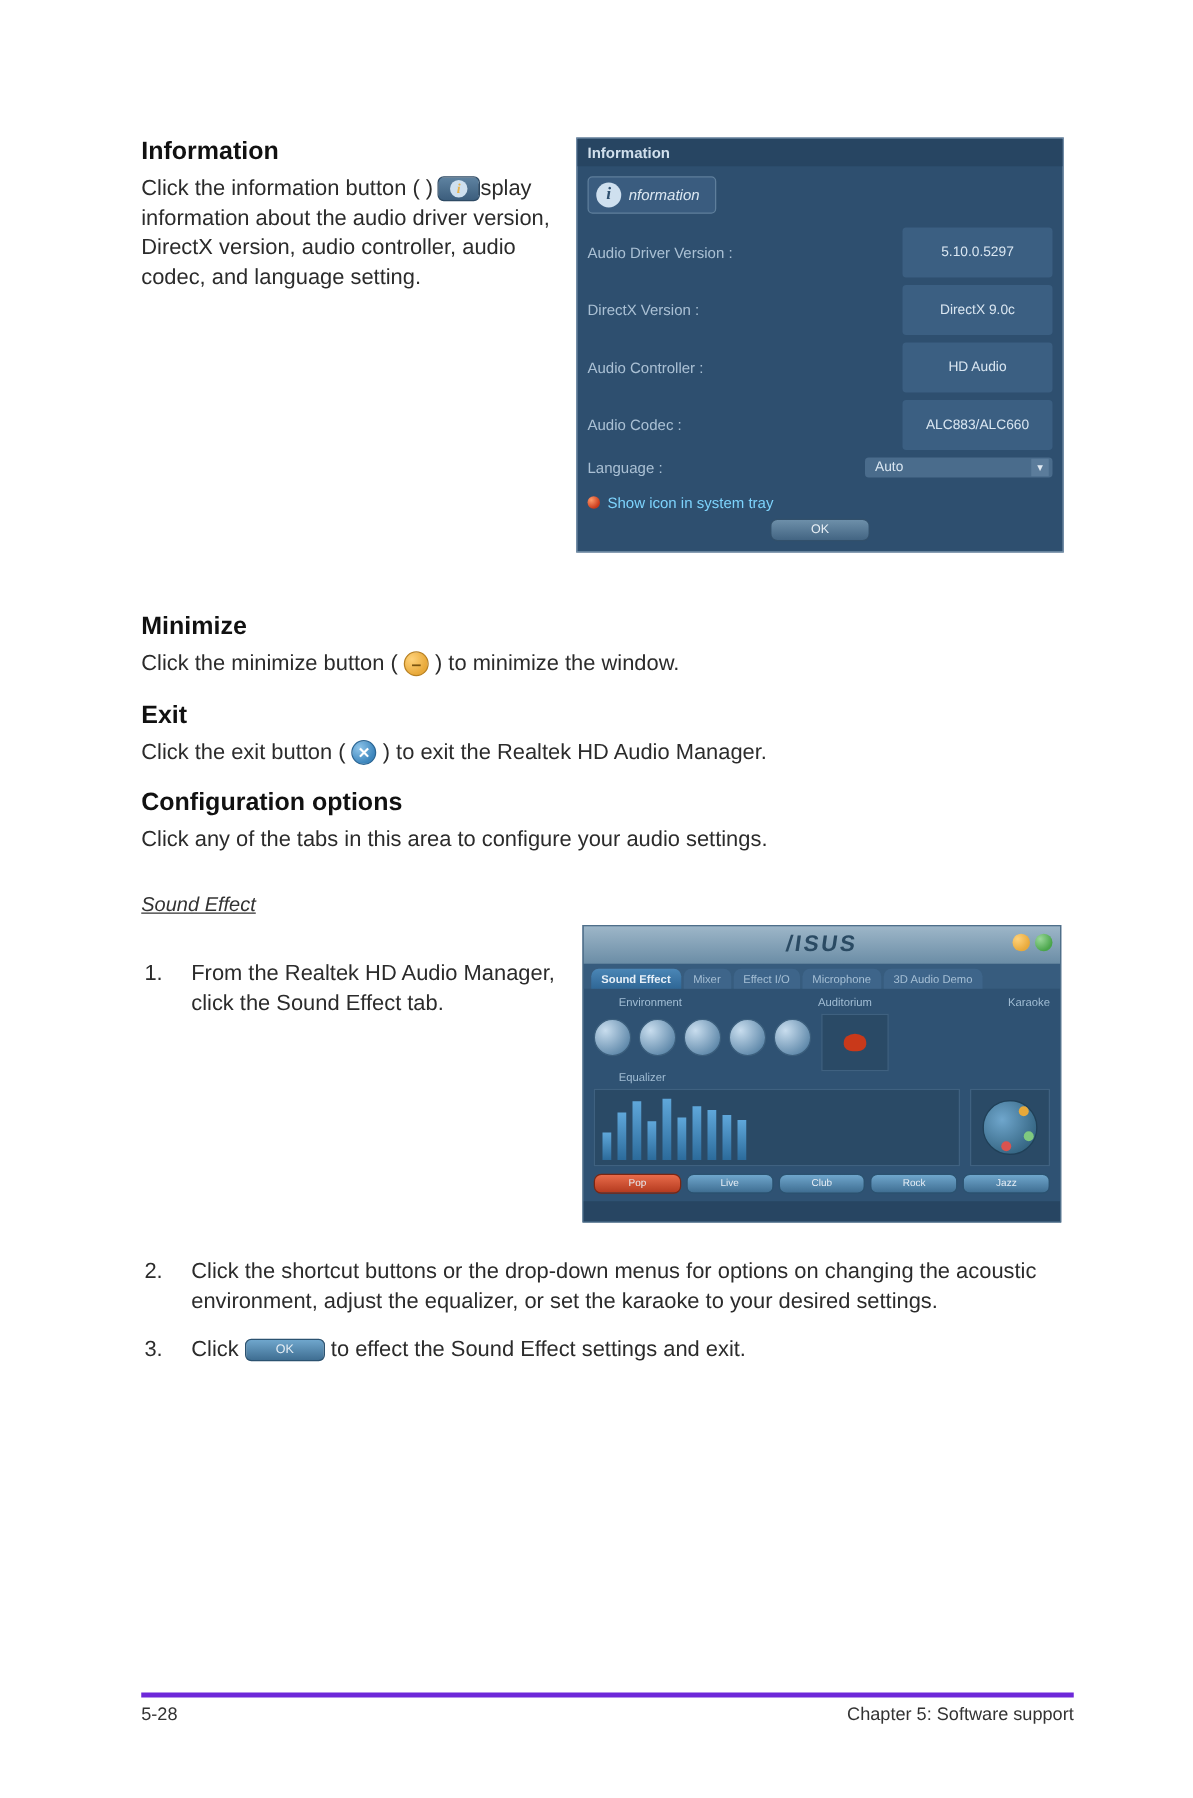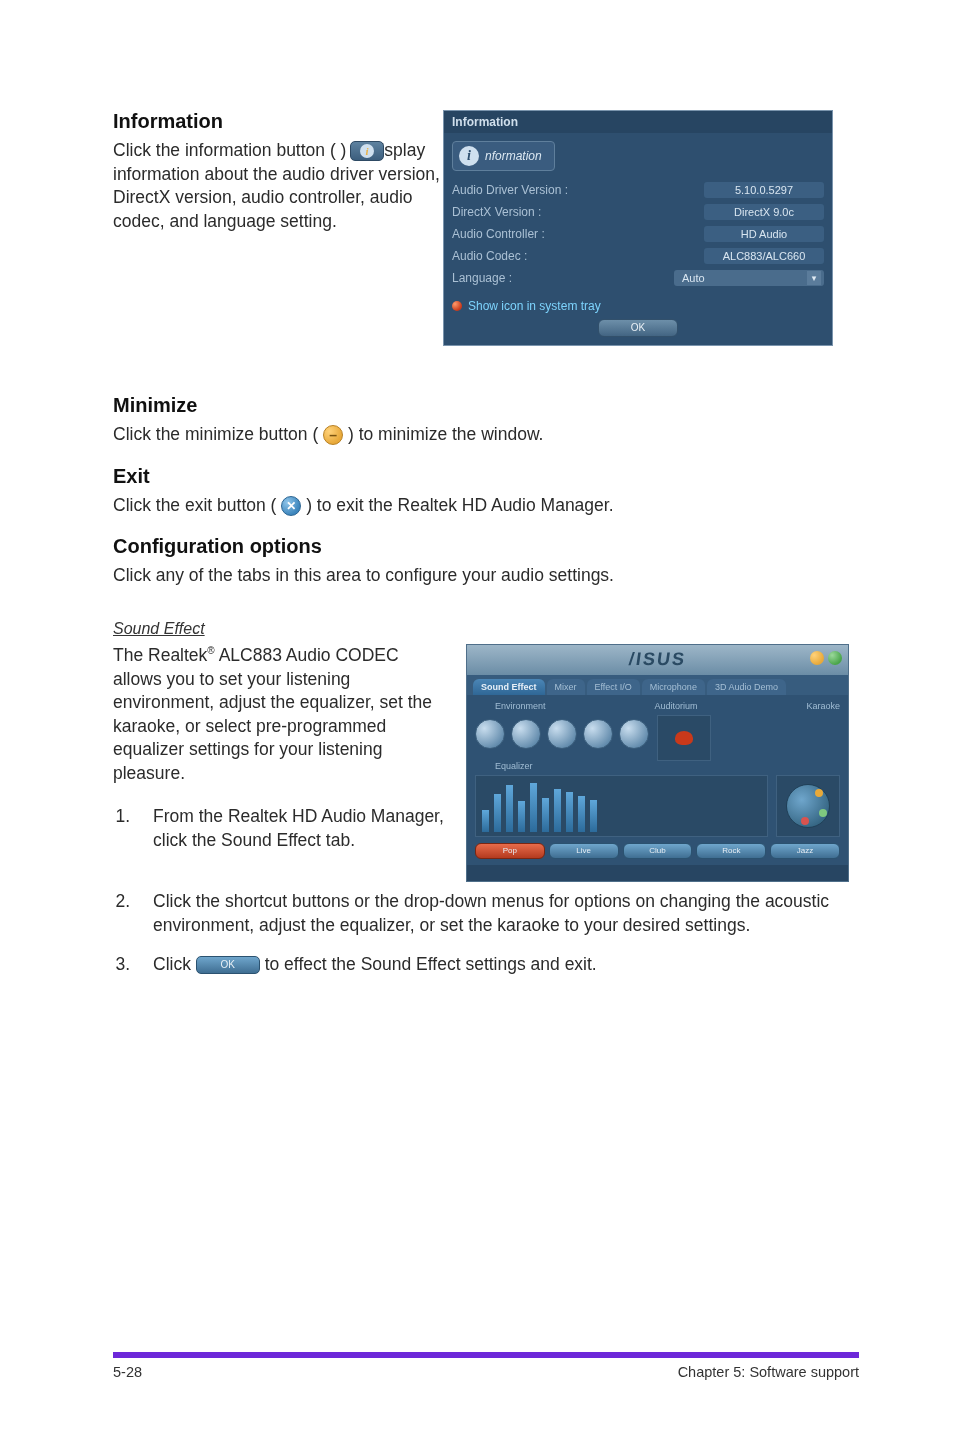--- a/index.html
+++ b/index.html
@@ -19,20 +19,21 @@
     color: #111;
   }
   p.body {
     font-size: 17.5px;
     line-height: 1.35;
     margin-bottom: 18px;
     color: #2b2b2b;
   }
   .row-top {
     display: flex;
+    gap: 18px;
   }
   .col-left { flex: 0 0 330px; }
   .col-right { flex: 1; }
   .info-panel {
     background: #2e4f6f;
     border: 1px solid #7a94ad;
     width: 390px;
     font-size: 12px;
     color: #c9d8e6;
   }
@@ -67,21 +68,21 @@
   .info-row {
     display: flex;
     justify-content: space-between;
     align-items: center;
     padding: 3px 0;
   }
   .info-row .lab { color: #aac0d4; font-size: 12px; }
   .info-row .val {
     background: #3b5f82;
     border-radius: 3px;
-    padding: 2px 14px;
+    padding: 14px 14px;
     font-size: 11px;
     color: #d9e6f1;
     min-width: 120px;
     text-align: center;
   }
   .info-row.lang .val {
     background: #4a6c8c;
     min-width: 150px;
     display: flex; justify-content: space-between; align-items: center;
     padding: 1px 3px 1px 8px;
@@ -268,41 +269,41 @@
   .preset-row .pbtn.red {
     background: linear-gradient(#e86b4a, #b43a1f);
     border-color: #7a2612;
   }
   .se-foot {
     background: #274562;
     height: 16px;
   }
 
   ol.steps {
-    margin: 7px 0 0 22px;
+    margin: 26px 0 0 22px;
     font-size: 17.5px;
     line-height: 1.4;
   }
   ol.steps > li { padding-left: 18px; margin-bottom: 14px; }
 
   .ok-inline {
     display: inline-block;
     width: 64px; height: 18px; border-radius: 5px;
     background: linear-gradient(#6fa6cc, #3f6e92);
     border: 1px solid #2b5270;
     vertical-align: middle;
     text-align: center; line-height: 16px;
     color: #e6eef5; font-size: 10px;
   }
 
   .footer {
     position: absolute;
     left: 113px; right: 95px;
     bottom: 58px;
-    border-top: 6px solid #6d28d9;
+    border-top: 4px solid #6d28d9;
     padding-top: 6px;
     display: flex; justify-content: space-between;
     font-size: 14.5px;
     color: #333;
   }
 
   .spacer-lg { height: 48px; }
   .spacer-sm { height: 14px; }
 </style>
 </head>
@@ -375,23 +376,20 @@
 
 <h3 class="section-heading">Configuration options</h3>
 <p class="body">Click any of the tabs in this area to configure your audio settings.</p>
 
 <div class="spacer-sm"></div>
 
 <div class="sub-italic">Sound Effect</div>
 
 <div class="se-row">
   <div class="se-left">
-    <p class="body">
-      <span>The Realtek</span><sup>®</sup><span> ALC883 Audio CODEC allows you to set your listening environment, adjust the equalizer, set the karaoke, or select pre-programmed equalizer settings for your listening pleasure.</span>
-    </p>
     <ol class="steps" start="1">
       <li>From the Realtek HD Audio Manager, click the Sound Effect tab.</li>
     </ol>
   </div>
   <div class="se-right">
     <div class="se-panel">
       <div class="se-header">
         <span class="asus-logo">/ISUS</span>
         <div class="se-corner">
           <span></span>

